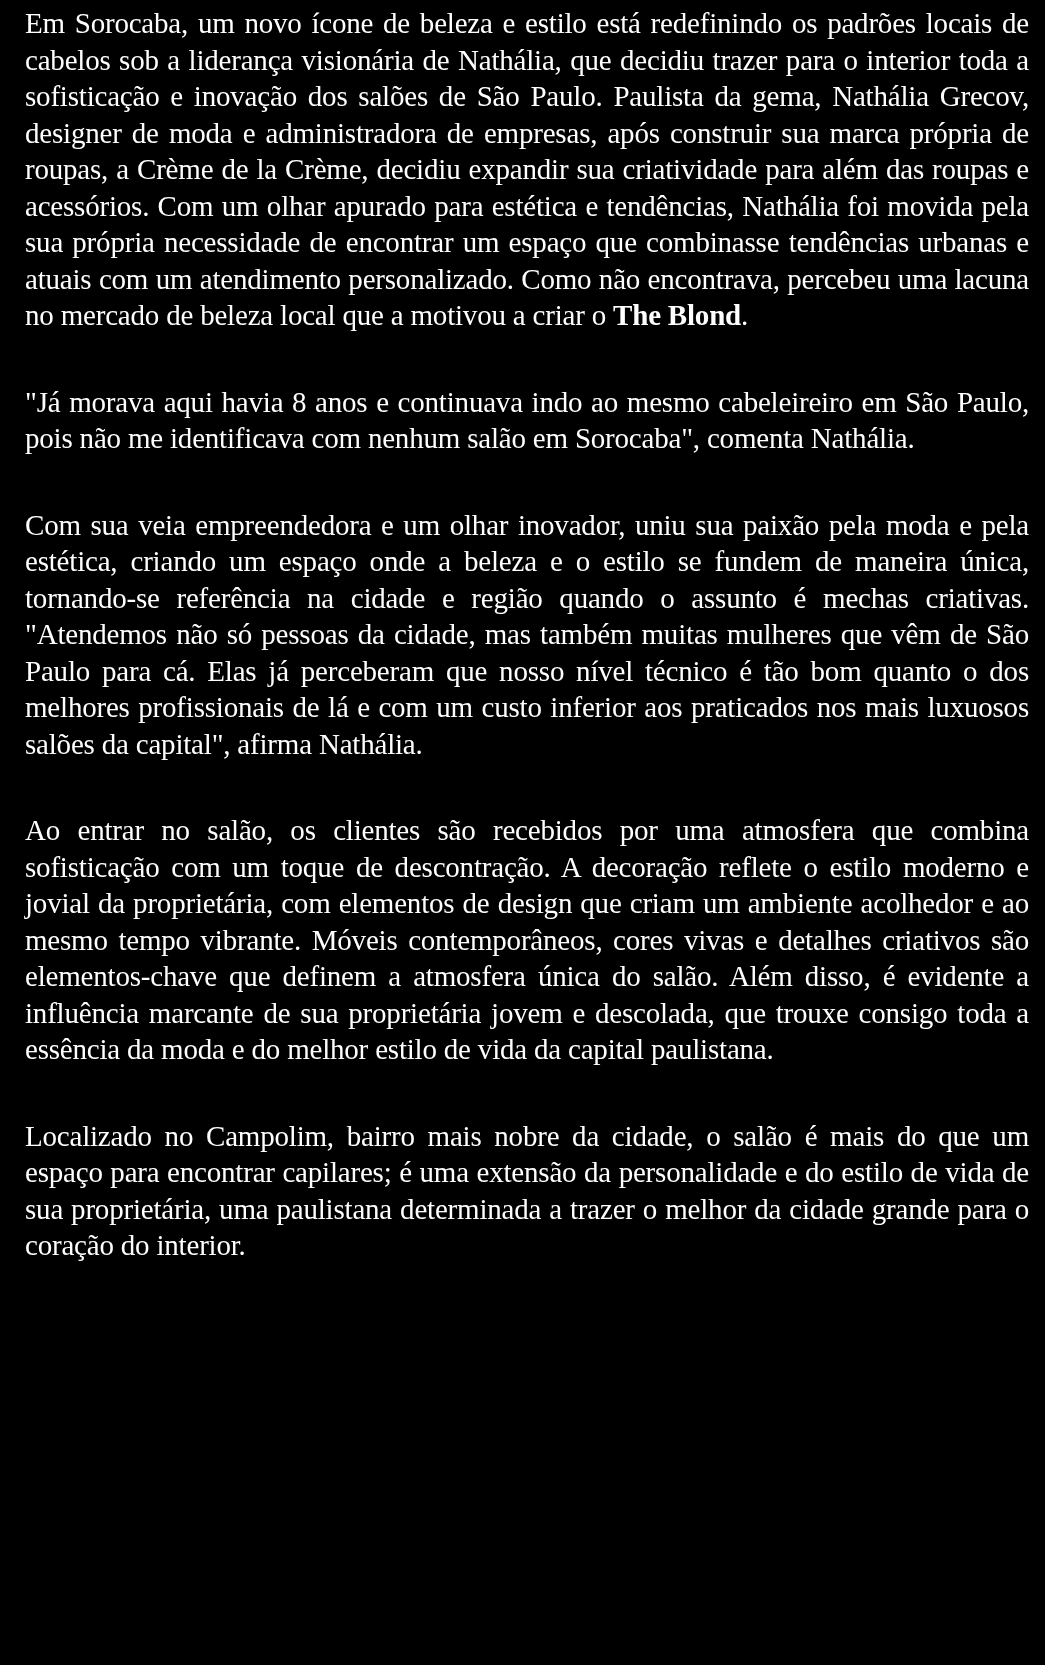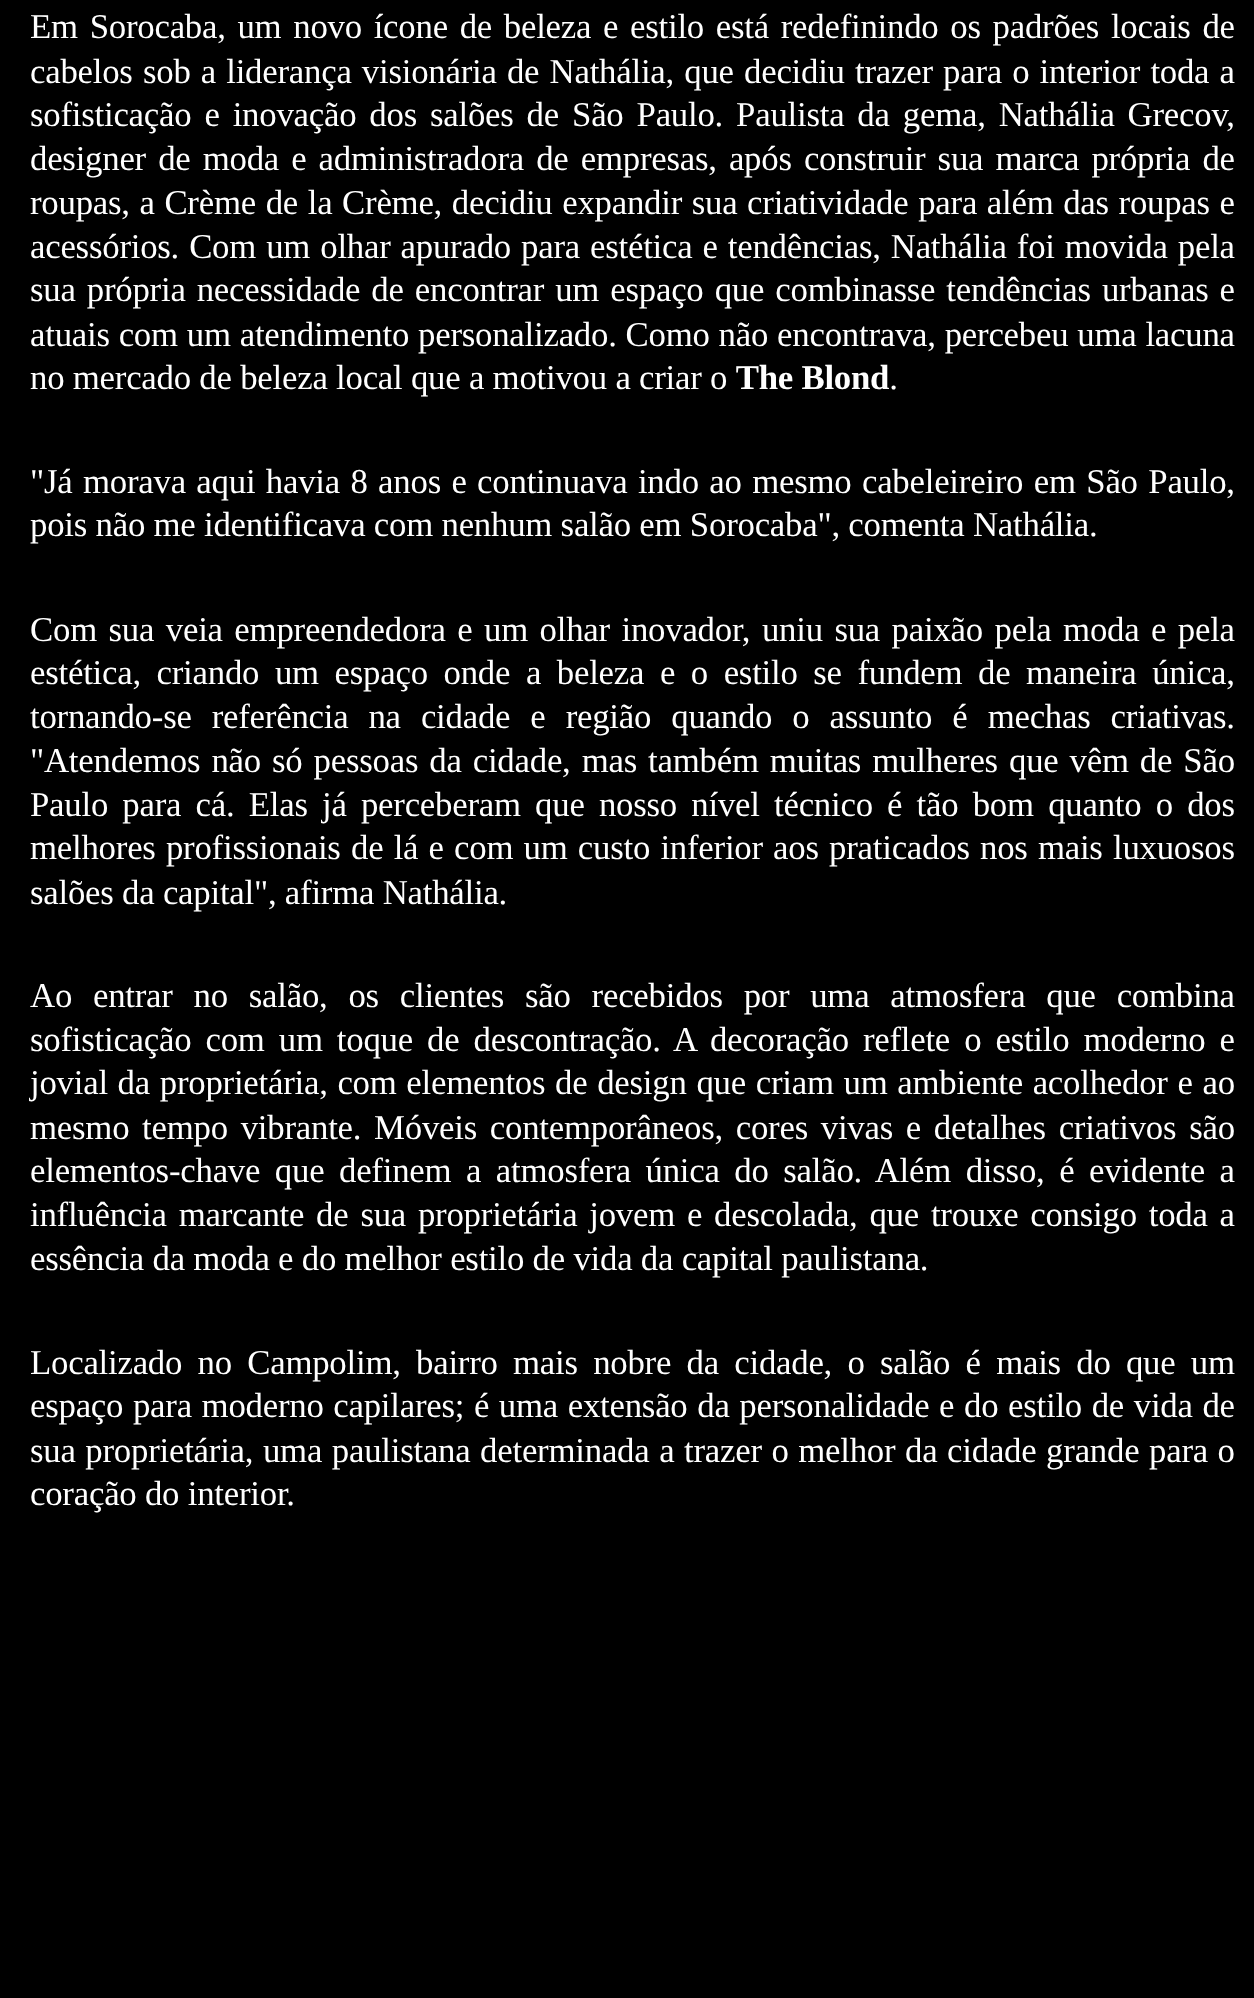--- a/index.html
+++ b/index.html
@@ -41,15 +41,15 @@
 <div class="page">
 
   <p class="para"><span>Em Sorocaba, um novo ícone de beleza e estilo está redefinindo os padrões locais de cabelos sob a liderança visionária de Nathália, que decidiu trazer para o interior toda a sofisticação e inovação dos salões de São Paulo. Paulista da gema, Nathália Grecov, designer de moda e administradora de empresas, após construir sua marca própria de roupas, a Crème de la Crème, decidiu expandir sua criatividade para além das roupas e acessórios. Com um olhar apurado para estética e tendências, Nathália foi movida pela sua própria necessidade de encontrar um espaço que combinasse tendências urbanas e atuais com um atendimento personalizado. Como não encontrava, percebeu uma lacuna no mercado de beleza local que a motivou a criar o </span><strong class="brand">The Blond</strong><span>.</span></p>
 
   <p class="para">"Já morava aqui havia 8 anos e continuava indo ao mesmo cabeleireiro em São Paulo, pois não me identificava com nenhum salão em Sorocaba", comenta Nathália.</p>
 
   <p class="para">Com sua veia empreendedora e um olhar inovador, uniu sua paixão pela moda e pela estética, criando um espaço onde a beleza e o estilo se fundem de maneira única, tornando-se referência na cidade e região quando o assunto é mechas criativas. "Atendemos não só pessoas da cidade, mas também muitas mulheres que vêm de São Paulo para cá. Elas já perceberam que nosso nível técnico é tão bom quanto o dos melhores profissionais de lá e com um custo inferior aos praticados nos mais luxuosos salões da capital", afirma Nathália.</p>
 
   <p class="para">Ao entrar no salão, os clientes são recebidos por uma atmosfera que combina sofisticação com um toque de descontração. A decoração reflete o estilo moderno e jovial da proprietária, com elementos de design que criam um ambiente acolhedor e ao mesmo tempo vibrante. Móveis contemporâneos, cores vivas e detalhes criativos são elementos-chave que definem a atmosfera única do salão. Além disso, é evidente a influência marcante de sua proprietária jovem e descolada, que trouxe consigo toda a essência da moda e do melhor estilo de vida da capital paulistana.</p>
 
-  <p class="para">Localizado no Campolim, bairro mais nobre da cidade, o salão é mais do que um espaço para moderno capilares; é uma extensão da personalidade e do estilo de vida de sua proprietária, uma paulistana determinada a trazer o melhor da cidade grande para o coração do interior.</p>
+  <p class="para">Localizado no Campolim, bairro mais nobre da cidade, o salão é mais do que um espaço para encontrar capilares; é uma extensão da personalidade e do estilo de vida de sua proprietária, uma paulistana determinada a trazer o melhor da cidade grande para o coração do interior.</p>
 
 </div>
 
 </body></html>

